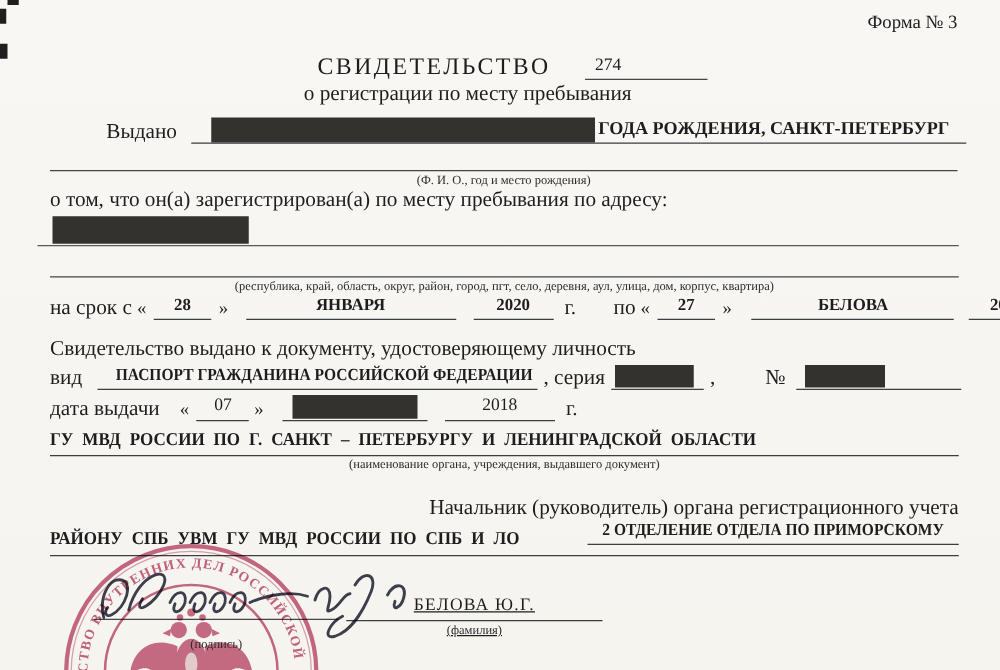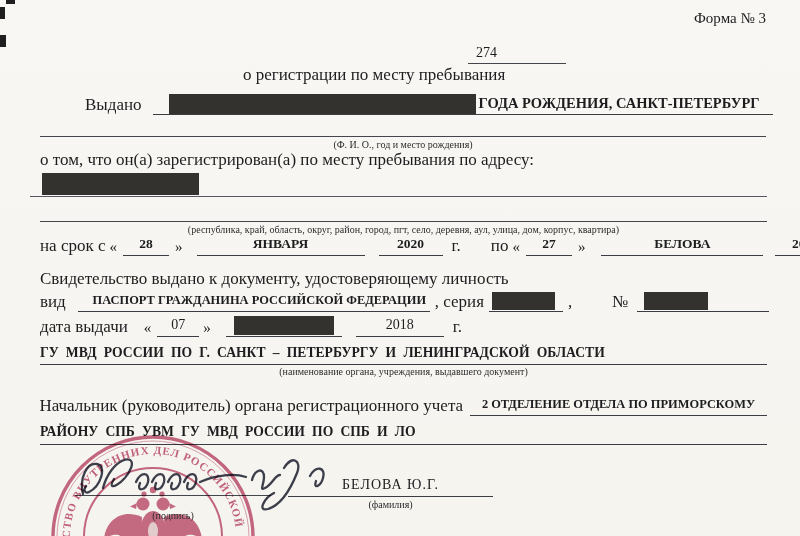--- a/index.html
+++ b/index.html
@@ -16,21 +16,21 @@
   .m0 { left:6px; top:0; width:9px; height:4px; }
   .m1 { left:0; top:7px; width:5px; height:12px; }
   .m2 { left:0; top:35px; width:6px; height:12px; }
 
   .form-no { top:10px; right:34px; font-size:15px; }
   .title { left:254px; top:43px; font-size:19px; letter-spacing:2px; font-weight:400; }
   .cert-no { left:468px; top:45px; width:98px; height:19px; border-bottom:1.4px solid #43464a;
              font-size:14px; padding-left:8px; }
   .subtitle { left:243px; top:65px; font-size:17px; }
 
-  .row { position:absolute; display:flex; align-items:flex-end; white-space:nowrap;justify-content:flex-end; }
+  .row { position:absolute; display:flex; align-items:flex-end; white-space:nowrap; }
   .lbl { font-size:17px; }
   .redact { background:#34322e; }
   .rule { position:absolute; border-top:1.4px solid #43464a; }
   .caption { position:absolute; font-size:10px; color:#2c2c2e; text-align:center; }
 
   .issued { left:85px; top:94px; }
   .issued-field { margin-left:11px; width:620px; border-bottom:1.6px solid #3a3d42;
                   display:flex; align-items:flex-end;padding-left:16px; }
   .r-name { width:307px; height:20px; }
   .bval { font-weight:700; font-size:14.5px; padding:0 0 2px 3px; white-space:nowrap; }
@@ -77,49 +77,50 @@
   .w-day07 { width:42px; margin-left:2px; }
   .w-monthred { width:116px; margin-left:11px; justify-content:center; }
   .r-month { width:100px; height:19px; margin-bottom:1px; }
   .w-2018 { width:88px; margin-left:14px; }
 
   .authority { left:40px; top:343px; width:727px; border-bottom:1.4px solid #3a3d42;
                padding-bottom:3px; white-space:nowrap; }
   .auth-text { font-weight:700; font-size:14.5px; word-spacing:4px; }
   .cap-auth { left:40px; top:366px; width:727px; }
 
-  .chief-row { left:40px; top:396px; width:727px; }
+  .chief-row { left:40px; top:396px; width:727px;flex-direction:column; }
   .chief-field { margin-left:7px; flex:1; border-bottom:1.4px solid #3a3d42;
                  text-align:center; font-weight:700; font-size:13.5px; padding-bottom:3px;
                  white-space:nowrap; }
   .authority2 { left:40px; top:422px; width:727px; border-bottom:1.4px solid #3a3d42;
                 padding-bottom:4px; white-space:nowrap; z-index:1; }
   .cap-reg { left:40px; top:446px; width:727px; }
 
   .stamp { position:absolute; left:46px; top:430px; width:214px; height:214px;
            mix-blend-mode:multiply; z-index:2; }
   .signature { position:absolute; left:76px; top:450px; width:298px; height:62px;
                mix-blend-mode:multiply; z-index:3; }
   .sig-line { left:75px; top:495px; width:196px; z-index:1; }
   .cap-sign { left:75px; top:510px; width:196px; z-index:4; }
-  .surname-block { position:absolute; left:288px; top:477px; width:205px; }
+  .surname-block { position:absolute; left:277px; top:477px; width:205px;text-decoration:underline; }
   .surname { text-align:center; font-size:14px; letter-spacing:1px; height:20px;
              border-bottom:1.4px solid #3a3d42; }
   .surname-block .caption { position:static; display:block; margin-top:2px; }
 </style>
 </head>
 <body>
 
 <div class="doc">
 
   <div class="edge-mark m0"></div>
   <div class="edge-mark m1"></div>
   <div class="edge-mark m2"></div>
 
   <div class="abs form-no">Форма № 3</div>
+  <div class="abs title">СВИДЕТЕЛЬСТВО</div>
   <div class="abs cert-no">
     <span>274</span>
   </div>
   <div class="abs subtitle">о регистрации по месту пребывания</div>
 
   <div class="row issued">
     <span class="lbl">Выдано</span>
     <div class="issued-field">
       <div class="redact r-name"></div>
       <span class="bval">ГОДА РОЖДЕНИЯ, САНКТ-ПЕТЕРБУРГ</span>

